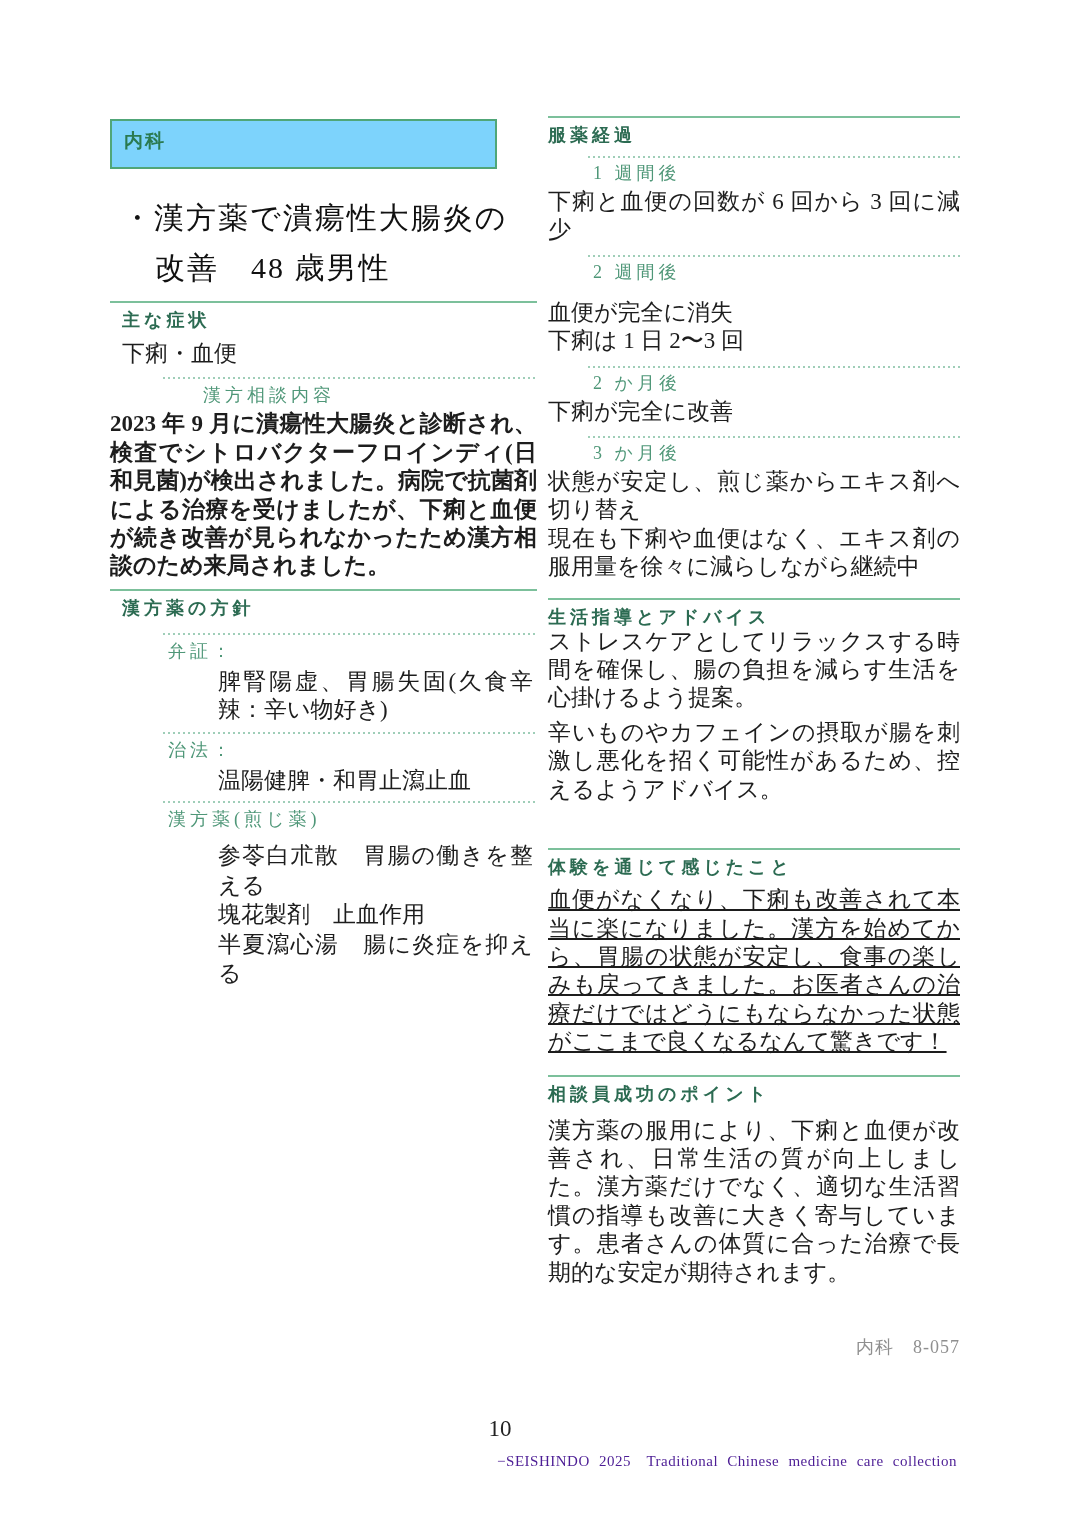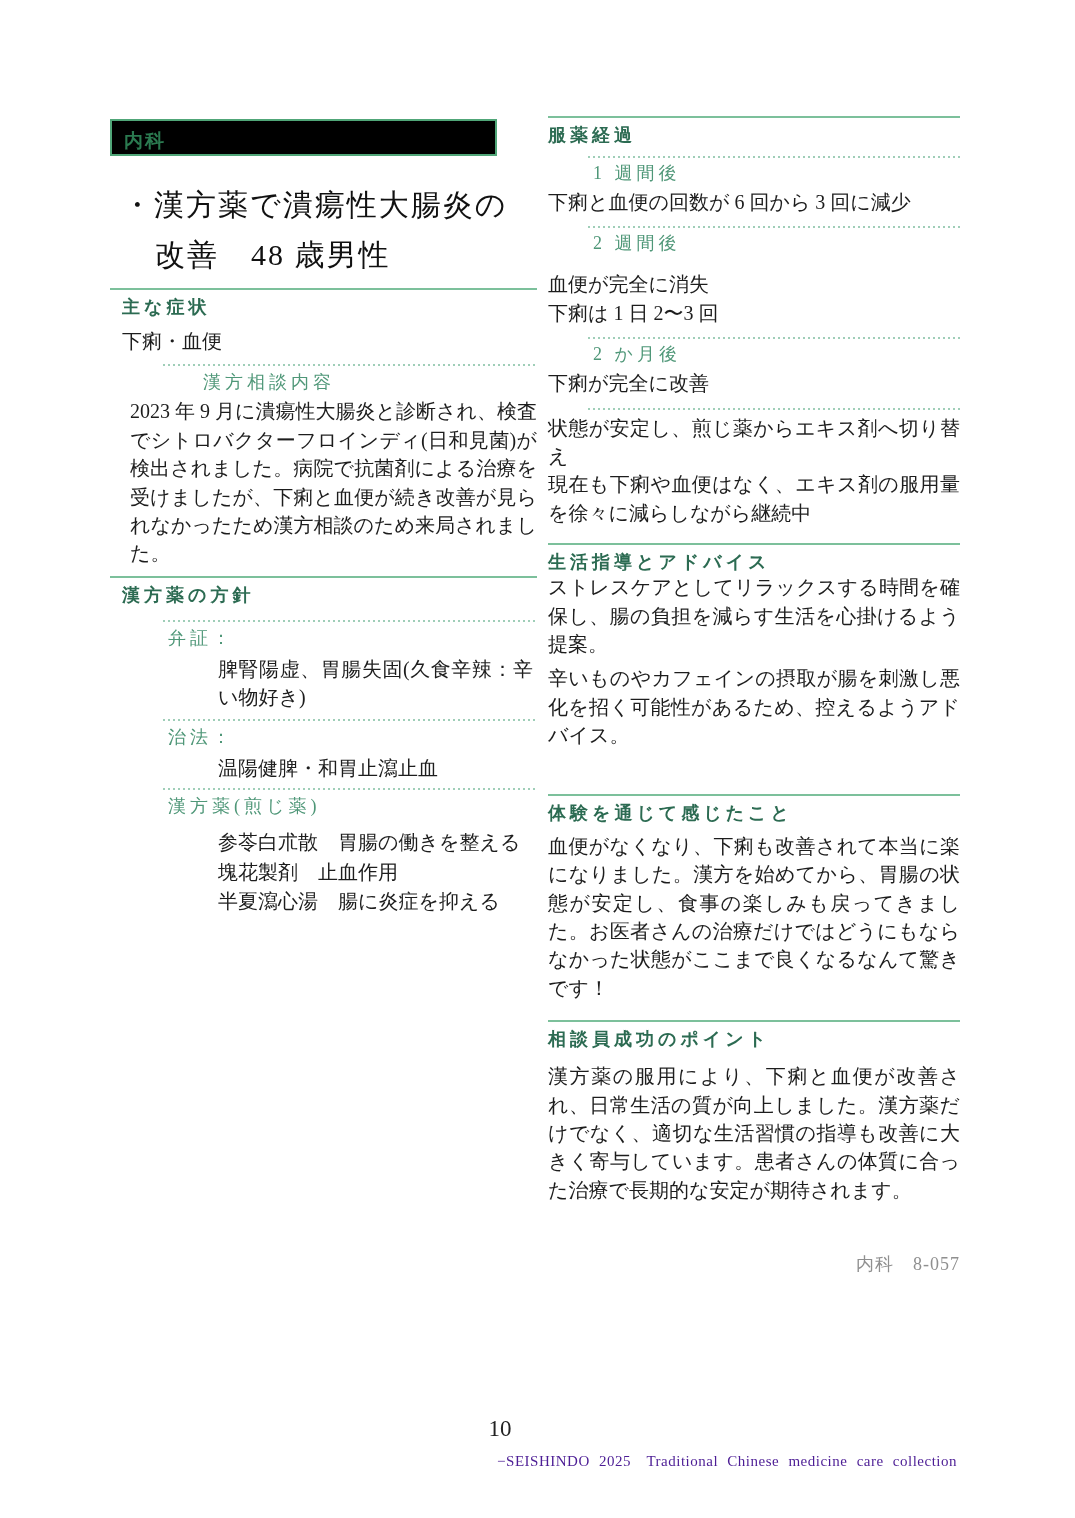--- a/index.html
+++ b/index.html
@@ -10,22 +10,22 @@
     -webkit-font-smoothing:antialiased;
   }
   .page{position:relative;width:1075px;height:1518px;overflow:hidden;background:#fff;}
 
   
   .col-left{position:absolute;left:110px;top:119px;width:427px;}
   .col-right{position:absolute;left:548px;top:116px;width:412px;}
 
   
   .dept-box{
-    box-sizing:border-box;width:387px;height:37px;
-    border:2px solid #50a678;background:#000000;
+    box-sizing:border-box;width:387px;height:50px;
+    border:2px solid #50a678;background:#7dd3fc;
     color:#2b7a50;font-family:"Liberation Sans","DejaVu Sans",sans-serif;
     font-weight:bold;font-size:19px;letter-spacing:2px;
     padding:8px 21px 6px 12px;line-height:23px;
   }
 
   
   .case-title{margin:24px 0 0 12px;font-size:30px;line-height:50px;letter-spacing:2px;color:#111;white-space:nowrap;}
   .case-title .line2{margin-left:33px;}
 
   
@@ -35,21 +35,21 @@
     background-image:repeating-linear-gradient(90deg,#9fceb8 0 2px,transparent 2px 5px);
   }
   .sec-heading{
     margin:6px 0 0 12px;
     font-family:"Liberation Sans","DejaVu Sans",sans-serif;
     font-weight:bold;font-size:18px;line-height:22px;
     color:#2c6b52;letter-spacing:4px;
   }
   .subheading{color:#4f9778;font-size:18px;line-height:22px;letter-spacing:4px;}
 
-  .body-text{font-size:20px;line-height:28.4px;color:#1d1d1d;text-align:justify;}
+  .body-text{font-size:23px;line-height:28.4px;color:#1d1d1d;text-align:justify;}
 
   
   .l-dotted{margin-left:53px;}
   .l-sub-consult{margin:5px 0 0 93px;}
   .l-sub{margin:5px 0 0 58px;}
   .l-content{margin:6px 0 0 108px;width:315px;}
   .kampo-line{line-height:29.5px;}
 
   
   .r-dotted{margin-left:40px;}
@@ -82,21 +82,21 @@
       <div>・漢方薬で潰瘍性大腸炎の</div>
       <div class="line2">改善　48 歳男性</div>
     </div>
 
     <div style="margin-top:8px;">
       <div class="rule"></div>
       <div class="sec-heading">主な症状</div>
       <div class="body-text" style="margin:9px 0 0 12px;">下痢・血便</div>
       <div class="dotted l-dotted" style="margin-top:9px;"></div>
       <div class="subheading l-sub-consult">漢方相談内容</div>
-      <div class="body-text" style="margin:4px 0 0 20px;">2023 年 9 月に潰瘍性大腸炎と診断され、検査でシトロバクターフロインディ(日和見菌)が検出されました。病院で抗菌剤による治療を受けましたが、下痢と血便が続き改善が見られなかったため漢方相談のため来局されました。</div>
+      <div class="body-text" style="margin:4px 0 0 0;font-weight:bold;">2023 年 9 月に潰瘍性大腸炎と診断され、検査でシトロバクターフロインディ(日和見菌)が検出されました。病院で抗菌剤による治療を受けましたが、下痢と血便が続き改善が見られなかったため漢方相談のため来局されました。</div>
     </div>
 
     <div style="margin-top:8px;">
       <div class="rule"></div>
       <div class="sec-heading">漢方薬の方針</div>
 
       <div class="dotted l-dotted" style="margin-top:14px;"></div>
       <div class="subheading l-sub">弁証：</div>
       <div class="body-text l-content">脾腎陽虚、胃腸失固(久食辛辣：辛い物好き)</div>
 
@@ -127,35 +127,36 @@
       <div class="dotted r-dotted" style="margin-top:10px;"></div>
       <div class="subheading r-sub">2 週間後</div>
       <div class="body-text" style="margin-top:16px;">血便が完全に消失</div>
       <div class="body-text">下痢は 1 日 2〜3 回</div>
 
       <div class="dotted r-dotted" style="margin-top:10px;"></div>
       <div class="subheading r-sub">2 か月後</div>
       <div class="body-text" style="margin-top:4px;">下痢が完全に改善</div>
 
       <div class="dotted r-dotted" style="margin-top:10px;"></div>
+      <div class="subheading r-sub">3 か月後</div>
       <div class="body-text" style="margin-top:4px;">状態が安定し、煎じ薬からエキス剤へ切り替え</div>
       <div class="body-text">現在も下痢や血便はなく、エキス剤の服用量を徐々に減らしながら継続中</div>
     </div>
 
     <div style="margin-top:16px;">
       <div class="rule"></div>
       <div class="sec-heading" style="margin-left:0;">生活指導とアドバイス</div>
       <div class="body-text">ストレスケアとしてリラックスする時間を確保し、腸の負担を減らす生活を心掛けるよう提案。</div>
       <div class="body-text" style="margin-top:6px;">辛いものやカフェインの摂取が腸を刺激し悪化を招く可能性があるため、控えるようアドバイス。</div>
     </div>
 
     <div style="margin-top:44px;">
       <div class="rule"></div>
       <div class="sec-heading" style="margin-left:0;">体験を通じて感じたこと</div>
-      <div class="body-text" style="margin-top:8px;">血便がなくなり、下痢も改善されて本当に楽になりました。漢方を始めてから、胃腸の状態が安定し、食事の楽しみも戻ってきました。お医者さんの治療だけではどうにもならなかった状態がここまで良くなるなんて驚きです！</div>
+      <div class="body-text" style="margin-top:8px;text-decoration:underline;">血便がなくなり、下痢も改善されて本当に楽になりました。漢方を始めてから、胃腸の状態が安定し、食事の楽しみも戻ってきました。お医者さんの治療だけではどうにもならなかった状態がここまで良くなるなんて驚きです！</div>
     </div>
 
     <div style="margin-top:18px;">
       <div class="rule"></div>
       <div class="sec-heading" style="margin-left:0;">相談員成功のポイント</div>
       <div class="body-text" style="margin-top:12px;">漢方薬の服用により、下痢と血便が改善され、日常生活の質が向上しました。漢方薬だけでなく、適切な生活習慣の指導も改善に大きく寄与しています。患者さんの体質に合った治療で長期的な安定が期待されます。</div>
     </div>
 
     <div class="ref-number">内科　8-057</div>
   </div>

